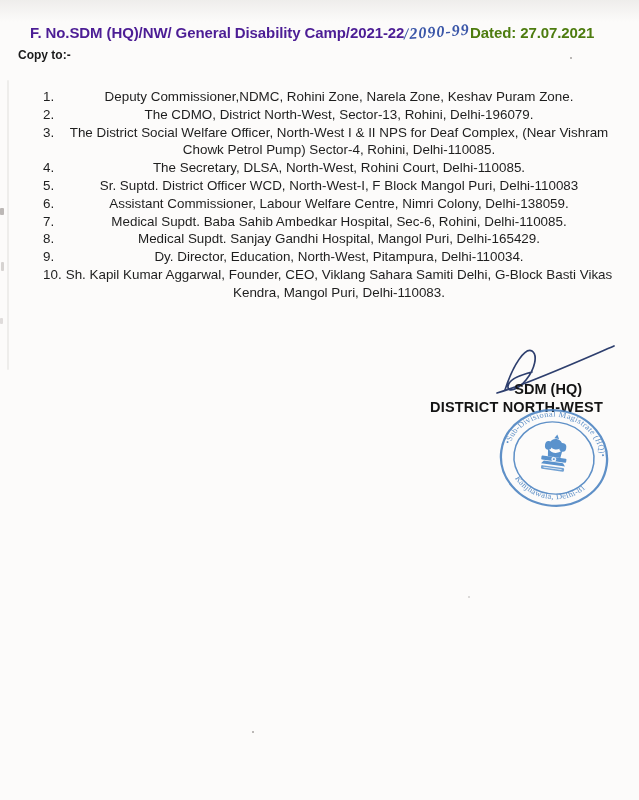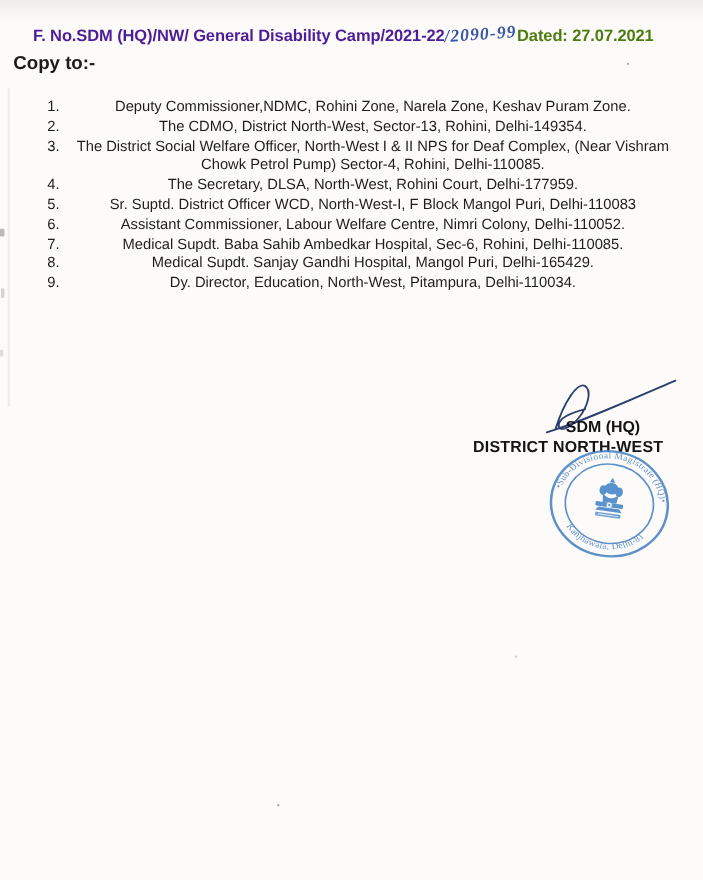--- a/index.html
+++ b/index.html
@@ -40,22 +40,22 @@
     color:#3a56a8;
     font-family:"Liberation Serif",serif;
     font-style:italic;
     font-size:16px;
     display:inline-block;
     transform:rotate(-4deg) translateY(-1px);
     letter-spacing:1px;
   }
   .dated{color:#4d7c0f;}
   .copy-to{
-    position:absolute;left:12px;top:48px;
-    font-size:17px;font-weight:700;color:#1b1b1b;
+    position:absolute;left:18px;top:48px;
+    font-size:12px;font-weight:700;color:#1b1b1b;
   }
 
   .recipient-list{
     position:absolute;left:30px;top:88px;right:26px;
     margin:0;padding:0;list-style:none;
     font-size:13.4px;font-weight:500;color:#1e1e1e;
     line-height:17.8px;
   }
   .recipient{display:flex;align-items:flex-start;}
   .recipient .num{
@@ -105,58 +105,62 @@
   <div class="copy-to">Copy to:-</div>
 
   <ol class="recipient-list">
     <li class="recipient">
       <span class="num">1.</span>
       <span class="txt">Deputy Commissioner,NDMC, Rohini Zone, Narela Zone, Keshav Puram Zone.</span>
     </li>
 
     <li class="recipient">
       <span class="num">2.</span>
-      <span class="txt">The CDMO, District North-West, Sector-13, Rohini, Delhi-149354.</span>
+      <span class="txt">The CDMO, District North-West, Sector-13, Rohini, Delhi-196079.</span>
     </li>
 
     <li class="recipient">
       <span class="num">3.</span>
       <span class="txt">The District Social Welfare Officer, North-West I &amp; II NPS for Deaf Complex, (Near Vishram Chowk Petrol Pump) Sector-4, Rohini, Delhi-110085.</span>
     </li>
 
     <li class="recipient">
       <span class="num">4.</span>
-      <span class="txt">The Secretary, DLSA, North-West, Rohini Court, Delhi-177959.</span>
+      <span class="txt">The Secretary, DLSA, North-West, Rohini Court, Delhi-110085.</span>
     </li>
 
     <li class="recipient">
       <span class="num">5.</span>
       <span class="txt">Sr. Suptd. District Officer WCD, North-West-I, F Block Mangol Puri, Delhi-110083</span>
     </li>
 
     <li class="recipient">
       <span class="num">6.</span>
-      <span class="txt">Assistant Commissioner, Labour Welfare Centre, Nimri Colony, Delhi-110052.</span>
+      <span class="txt">Assistant Commissioner, Labour Welfare Centre, Nimri Colony, Delhi-138059.</span>
     </li>
 
     <li class="recipient">
       <span class="num">7.</span>
       <span class="txt">Medical Supdt. Baba Sahib Ambedkar Hospital, Sec-6, Rohini, Delhi-110085.</span>
     </li>
 
     <li class="recipient">
       <span class="num">8.</span>
       <span class="txt">Medical Supdt. Sanjay Gandhi Hospital, Mangol Puri, Delhi-165429.</span>
     </li>
 
     <li class="recipient">
       <span class="num">9.</span>
       <span class="txt">Dy. Director, Education, North-West, Pitampura, Delhi-110034.</span>
     </li>
 
+    <li class="recipient">
+      <span class="num">10.</span>
+      <span class="txt">Sh. Kapil Kumar Aggarwal, Founder, CEO, Viklang Sahara Samiti Delhi, G-Block Basti Vikas Kendra, Mangol Puri, Delhi-110083.</span>
+    </li>
   </ol>
 
   <div class="signature-block">
     <svg class="signature-svg" viewBox="0 0 140 65">
       <g fill="none" stroke="#2e3f6e" stroke-width="1.7" stroke-linecap="round">
         <path d="M25 55 C33 30 45 12 52 16 C58 20 55 34 46 45 C38 55 27 58 28 51 C29 45 40 40 52 37"></path>
         <path d="M17 58 C45 50 90 30 134 11"></path>
       </g>
     </svg>
     <div class="sig-designation">SDM (HQ)</div>

